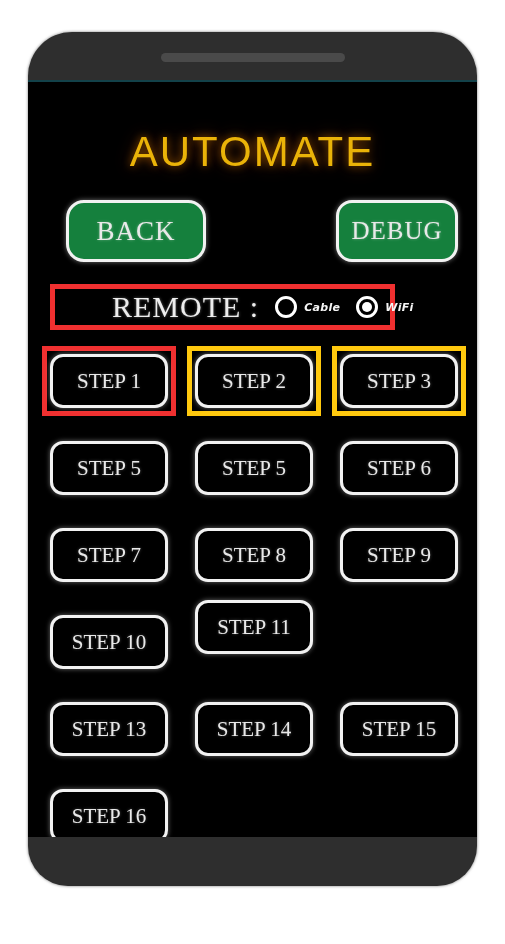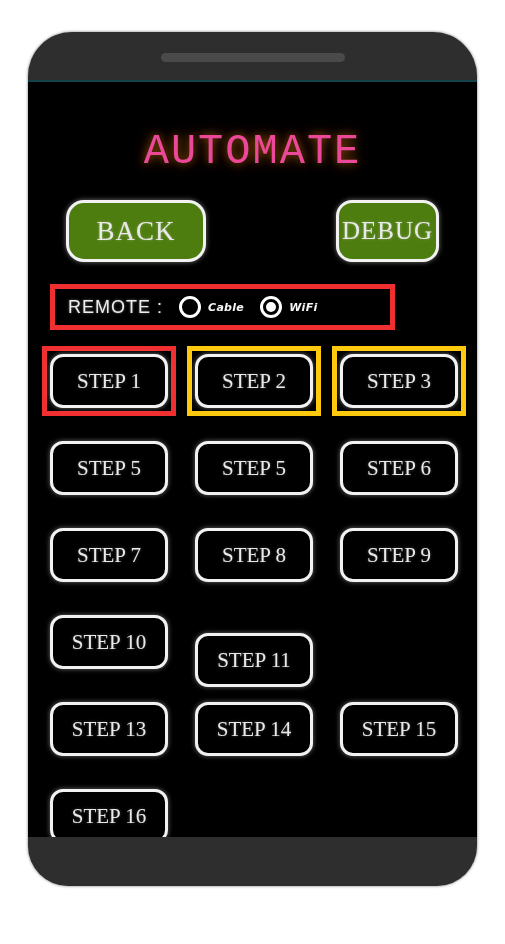--- a/index.html
+++ b/index.html
@@ -70,30 +70,30 @@
 
   
   #app-title {
     position: absolute;
     left: 0;
     top: 46px;
     width: 100%;
     text-align: center;
     font-size: 42px;
     letter-spacing: 2px;
-    color: #ec4899;
-    font-family: Liberation Mono, monospace;
+    color: #eab308;
+    font-family: Liberation Sans, sans-serif;
     text-shadow: 0 0 9px rgba(255,140,0,0.55), 0 0 18px rgba(255,100,0,0.30);
   }
 
   
   .btn {
     position: absolute;
     box-sizing: border-box;
-    background: #4d7c0f;
+    background: #15803d;
     border: 3px solid #f2f2f2;
     color: #e9e9e9;
     font-family: "Liberation Serif", serif;
     display: flex;
     align-items: center;
     justify-content: center;
     box-shadow: 0 0 5px rgba(255,255,255,0.45);
     text-shadow: 0 0 3px rgba(255,255,255,0.35);
     user-select: none;
   }
@@ -103,21 +103,21 @@
     top: 118px;
     width: 140px;
     height: 62px;
     border-radius: 18px;
     font-size: 27px;
     letter-spacing: 1px;
   }
   #debug-button {
     left: 308px;
     top: 118px;
-    width: 103px;
+    width: 122px;
     height: 62px;
     border-radius: 16px;
     font-size: 25px;
     letter-spacing: 1px;
   }
 
   
   #remote-row-highlight {
     position: absolute;
     left: 22px;
@@ -133,25 +133,26 @@
     left: 0; top: 0;
     width: 100%;
     height: 100%;
     display: flex;
     align-items: center;
     padding-left: 13px;
     box-sizing: border-box;
   }
   #remote-label {
     color: #ededed;
-    font-family: Liberation Sans, sans-serif;
-    font-size: 18px;
+    font-family: Liberation Serif, serif;
+    font-size: 30px;
     letter-spacing: 1px;
     text-shadow: 0 0 3px rgba(255,255,255,0.4);
     white-space: nowrap;
+    margin-left: 44px;
   }
   .radio-option {
     display: flex;
     align-items: center;
     margin-left: 16px;
   }
   .radio-ring {
     width: 22px;
     height: 22px;
     border-radius: 50%;
@@ -289,21 +290,21 @@
         </div>
         <div class="step-cell" style="left: 167px; top: 174px;">
           <div class="step-btn">STEP 8</div>
         </div>
         <div class="step-cell" style="left: 312px; top: 174px;">
           <div class="step-btn">STEP 9</div>
         </div>
         <div class="step-cell" style="left: 22px; top: 261px;">
           <div class="step-btn">STEP 10</div>
         </div>
-        <div class="step-cell" style="left: 167px; top: 279px;">
+        <div class="step-cell" style="left: 167px; top: 246px;">
           <div class="step-btn">STEP 11</div>
         </div>
         <div class="step-cell" style="left: 22px; top: 348px;">
           <div class="step-btn">STEP 13</div>
         </div>
         <div class="step-cell" style="left: 167px; top: 348px;">
           <div class="step-btn">STEP 14</div>
         </div>
         <div class="step-cell" style="left: 312px; top: 348px;">
           <div class="step-btn">STEP 15</div>

